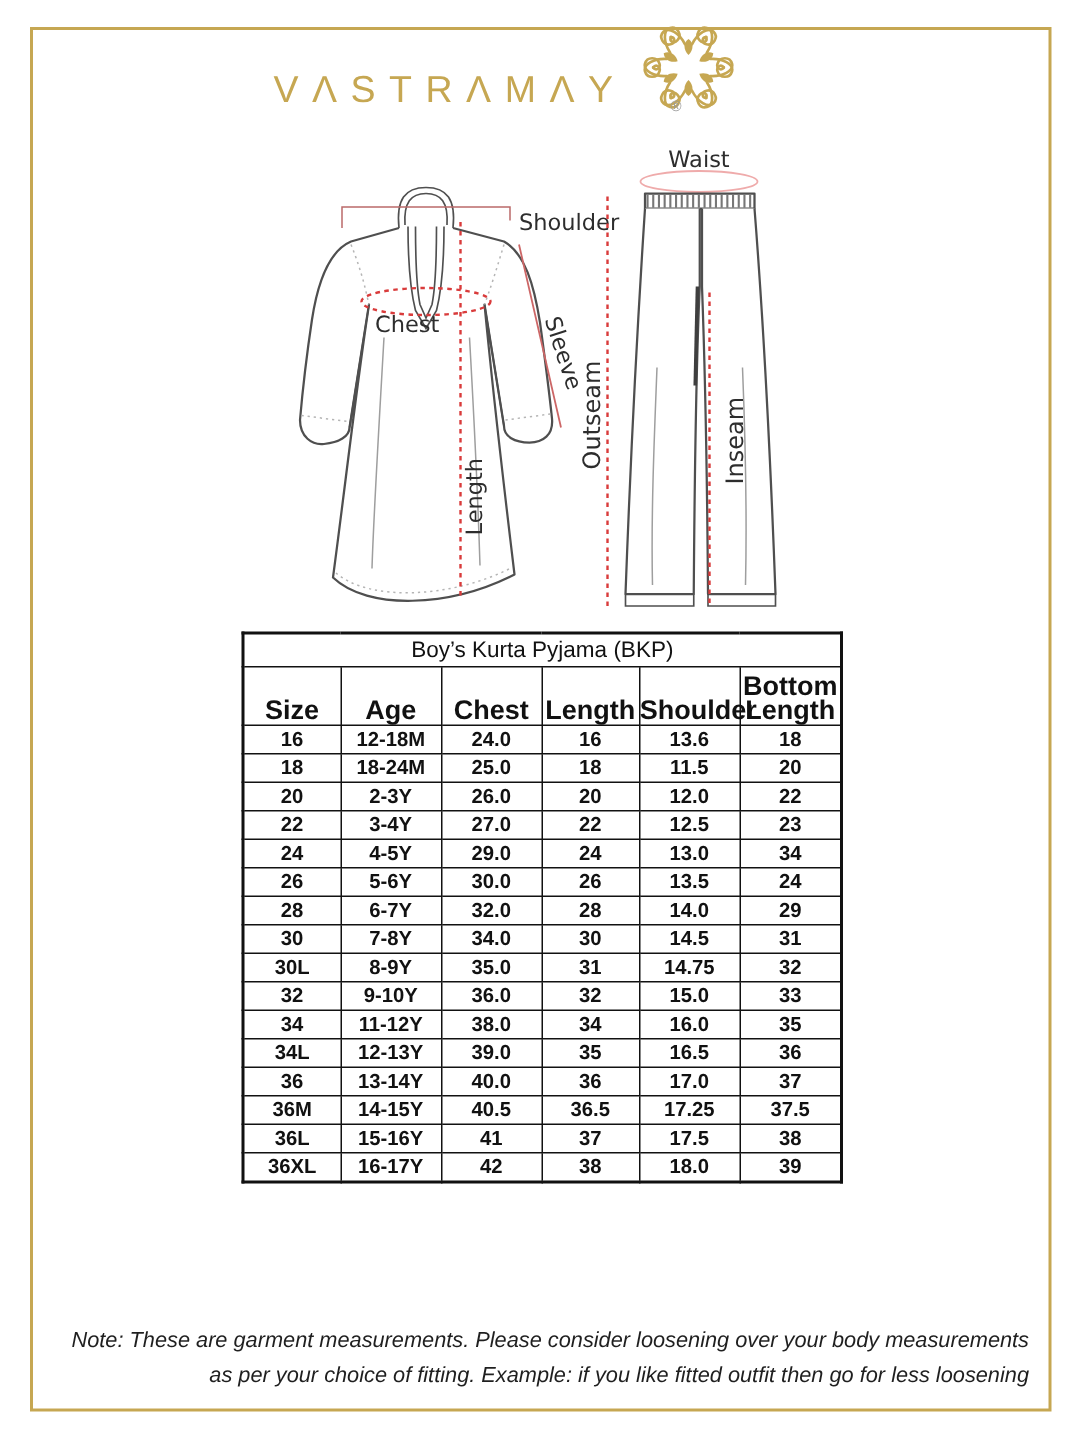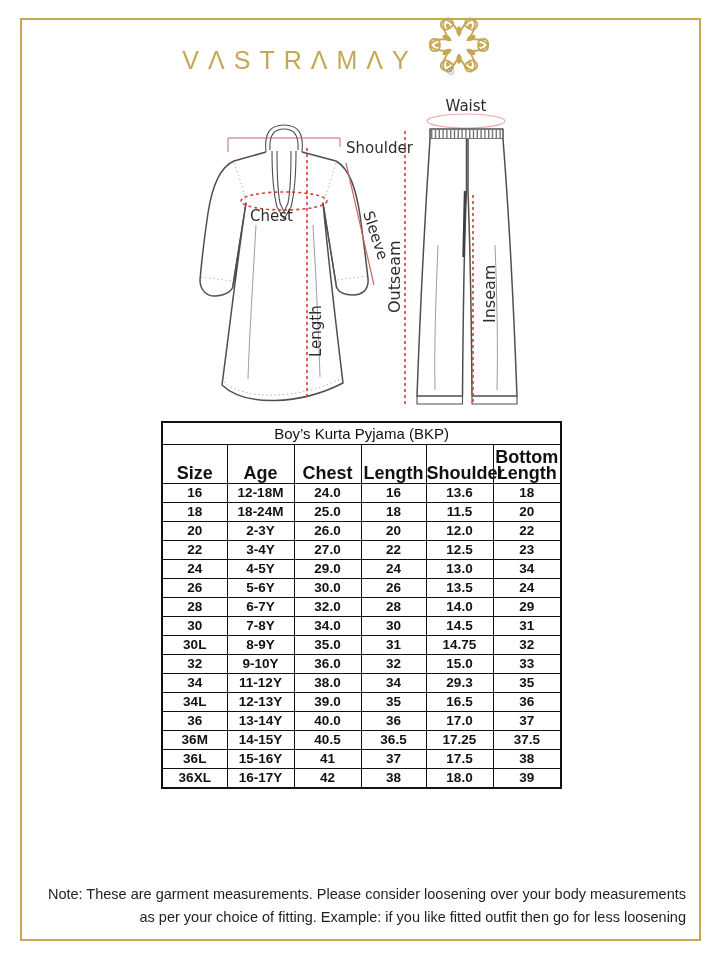--- a/index.html
+++ b/index.html
@@ -43,21 +43,21 @@
   .title-cell{height:21px;font-size:15px;font-weight:normal;margin-left:10px;}
   .subtitle-cell{height:16px;font-size:12px;font-weight:bold;}
   .size-table th{height:36px;font-size:18px;font-weight:bold;vertical-align:bottom;padding-bottom:2px;line-height:16px;}
   .size-table tbody td{height:18px;font-size:13.5px;font-weight:bold;line-height:18px;}
   
   .note{
     position:absolute;left:30px;right:34px;top:868px;
     font-size:14.5px;line-height:23px;color:#1f1f1f;text-align:right;
     font-family:"Liberation Sans",sans-serif;
   }
-  .note span{display:block;white-space:nowrap;}
+  .note span{display:block;white-space:nowrap;font-style:italic;}
 </style>
 </head>
 <body>
 
 <div class="frame"></div>
 
 <div class="logo-wrap">
   <span class="logo-text">VΛSTRΛMΛY</span>
 </div>
 <svg class="mandala" viewBox="-26 -26 52 52">
@@ -257,21 +257,21 @@
         <td>36.0</td>
         <td>32</td>
         <td>15.0</td>
         <td>33</td>
       </tr>
       <tr>
         <td>34</td>
         <td>11-12Y</td>
         <td>38.0</td>
         <td>34</td>
-        <td>29.3</td>
+        <td>16.0</td>
         <td>35</td>
       </tr>
       <tr>
         <td>34L</td>
         <td>12-13Y</td>
         <td>39.0</td>
         <td>35</td>
         <td>16.5</td>
         <td>36</td>
       </tr>

